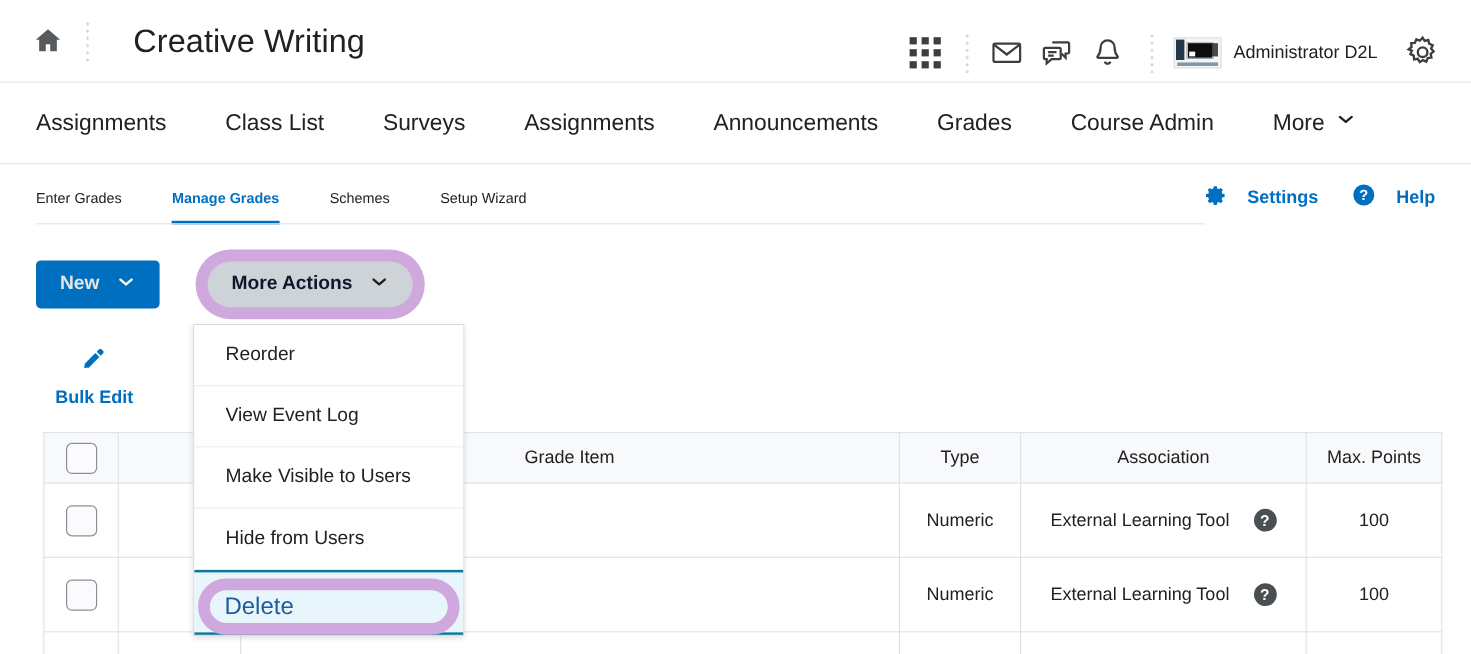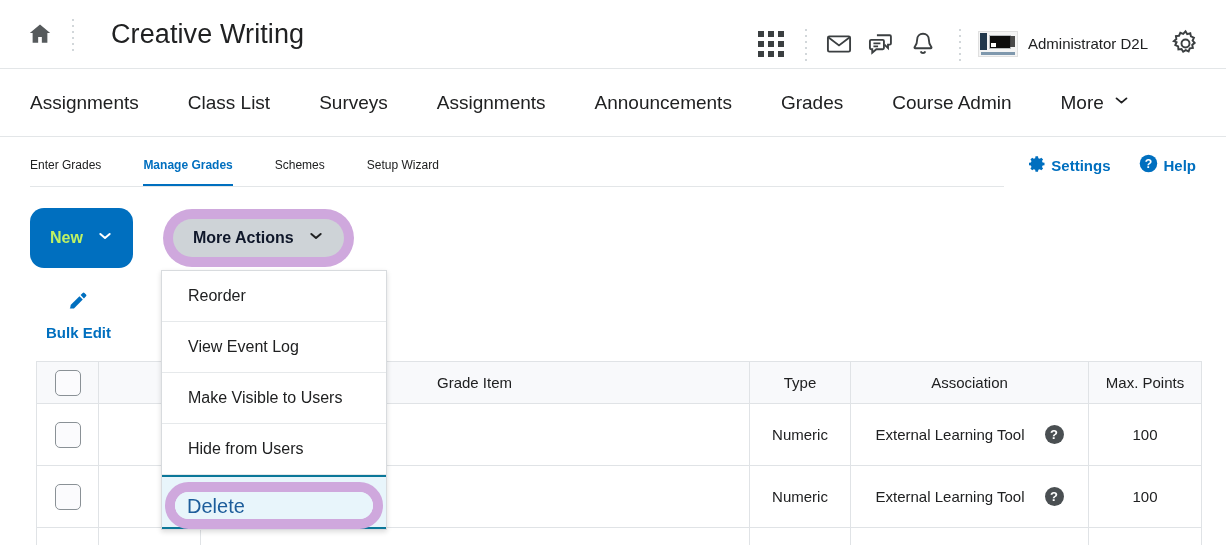--- a/index.html
+++ b/index.html
@@ -126,40 +126,40 @@
     height: 1px; background: #e3e6e8;
   }
   .subtabs-right {
     position: absolute;
     right: 30px; bottom: 10px;
     display: flex;
     align-items: center;
     gap: 28px;
   }
   .link-ico {
-    display: flex; align-items: center; gap: 4px;
+    display: flex; align-items: center; gap: 16px;
     color: #006fbf; font-size: 15px; font-weight: 700;
     white-space: nowrap;
   }
 
   
   .actions {
     position: relative;
     padding: 21px 0 0 30px;
     display: flex;
     align-items: center;
   }
   .btn-new {
     background: #006fbf;
-    color: #bef264;
+    color: #e5e5e5;
     font-size: 16px;
     font-weight: 700;
     border: none;
-    border-radius: 14px;
-    height: 60px;
+    border-radius: 4px;
+    height: 40px;
     padding: 0 20px;
     display: flex; align-items: center; gap: 14px;
     cursor: pointer;
   }
   .highlight-ring {
     margin-left: 30px;
     padding: 10px;
     border-radius: 30px;
     background: #cfa8dd;
     display: inline-flex;

